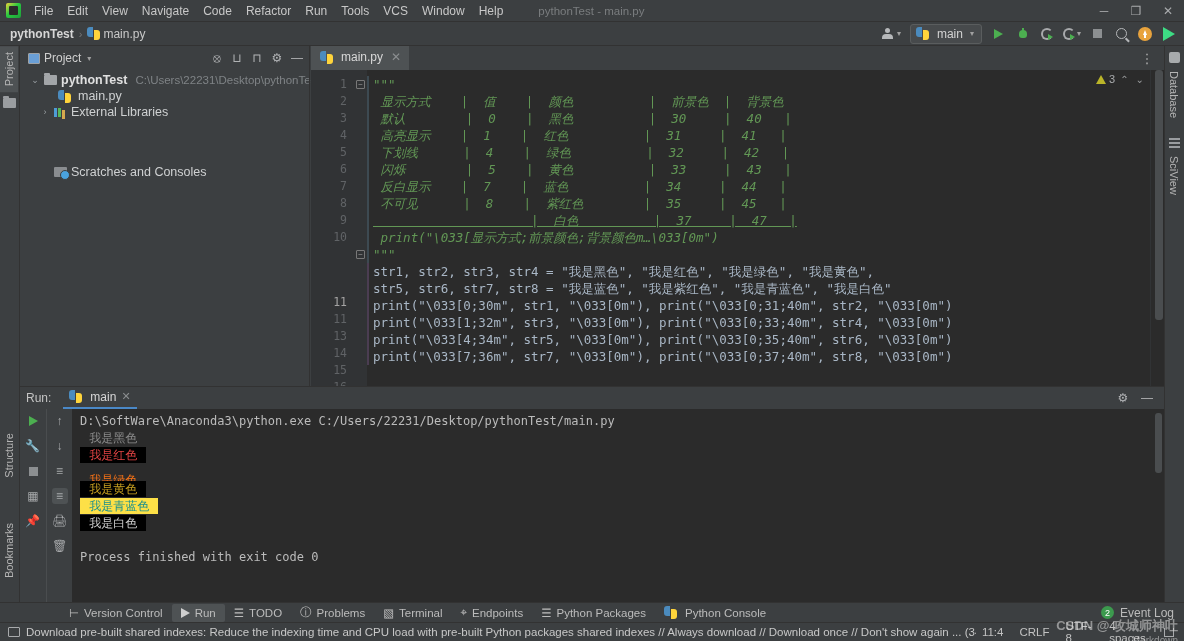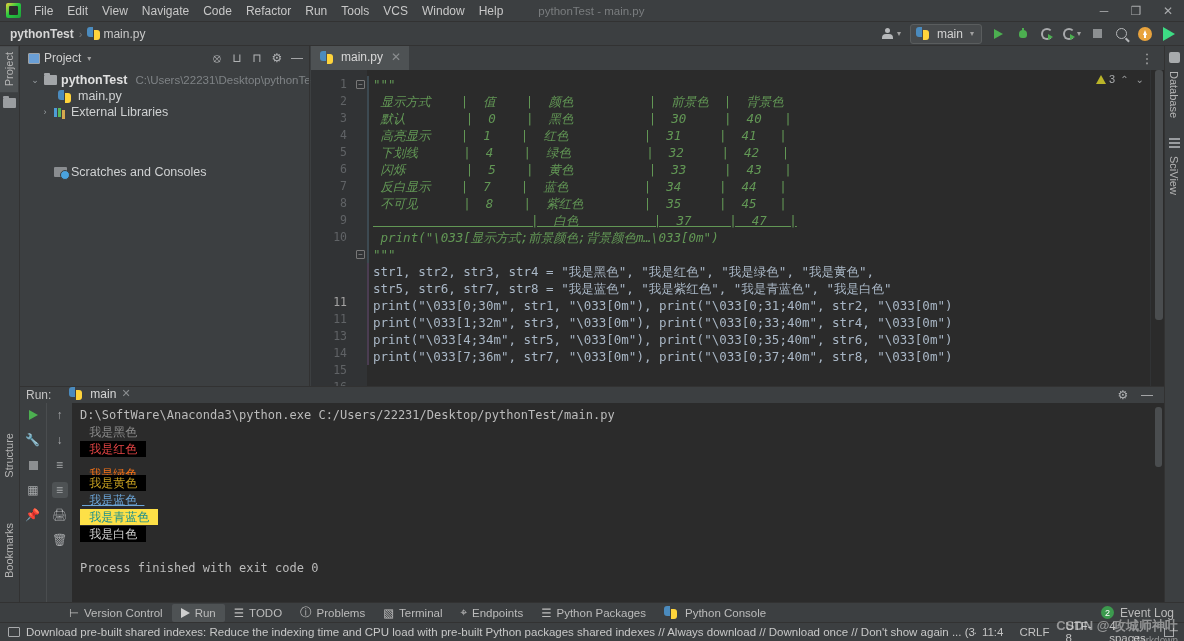--- a/index.html
+++ b/index.html
@@ -245,21 +245,21 @@
       linear-gradient(#9a9da0,#9a9da0) 0 0/100% 2px no-repeat,
       linear-gradient(#9a9da0,#9a9da0) 0 4px/100% 2px no-repeat,
       linear-gradient(#9a9da0,#9a9da0) 0 8px/100% 2px no-repeat;
   }
 
   
   .runpanel {
     position: absolute; left: 20px; right: 20px; bottom: 0; height: 216px;
     background: #3c3f41; border-top: 1px solid #323232; display: flex; flex-direction: column;
   }
-  .run-header { height: 16px; display: flex; align-items: center; padding-left: 6px; }
+  .run-header { height: 22px; display: flex; align-items: center; padding-left: 6px; }
   .run-label { font-size: 12px; color: #c4c4c4; margin-right: 12px; }
   .run-tab {
     display: flex; align-items: center; gap: 5px; font-size: 12px; color: #d6d6d6;
     padding: 2px 6px 3px; border-bottom: 2px solid #4a88c7;
   }
   .run-tab .x { color: #8b8e90; font-size: 11px; }
   .run-hdr-right { margin-left: auto; display:flex; align-items:center; gap:6px; padding-right:8px; }
   .run-body { flex: 1; display: flex; position: relative; }
   .run-tools {
     width: 26px; flex: none; display: flex; flex-direction: column;
@@ -563,21 +563,20 @@
           <div class="rt">🖨</div>
           <div class="rt">🗑</div>
         </div>
 
         <div class="console">
           <div class="oline" style="color:#bbbbbb;">D:\SoftWare\Anaconda3\python.exe C:/Users/22231/Desktop/pythonTest/main.py</div>
           <div class="oline"><span class="chip" style="color:#8b8b8b;"> 我是黑色 </span></div>
           <div class="oline"><span class="chip" style="color:#e44444;background:#000000;"> 我是红色 </span></div>
           <div class="oline"><span class="chip" style="color:#f97316;margin-top:8px;"> 我是绿色 </span></div>
           <div class="oline"><span class="chip" style="color:#c8a020;background:#000000;"> 我是黄色 </span></div>
-          <div class="oline"><span class="chip" style="color:#6ba5d8;text-decoration:underline;"> 我是蓝色 </span></div>
           <div class="oline"><span class="chip" style="color:#1a8e8e;background:#fde047;"> 我是青蓝色 </span></div>
           <div class="oline"><span class="chip" style="color:#cfcfcf;background:#000000;"> 我是白色 </span></div>
           <div class="oline">&nbsp;</div>
           <div class="oline" style="color:#bbbbbb;">Process finished with exit code 0</div>
           <div class="console-scroll"></div>
         </div>
       </div>
     </div>
   </div>
 

